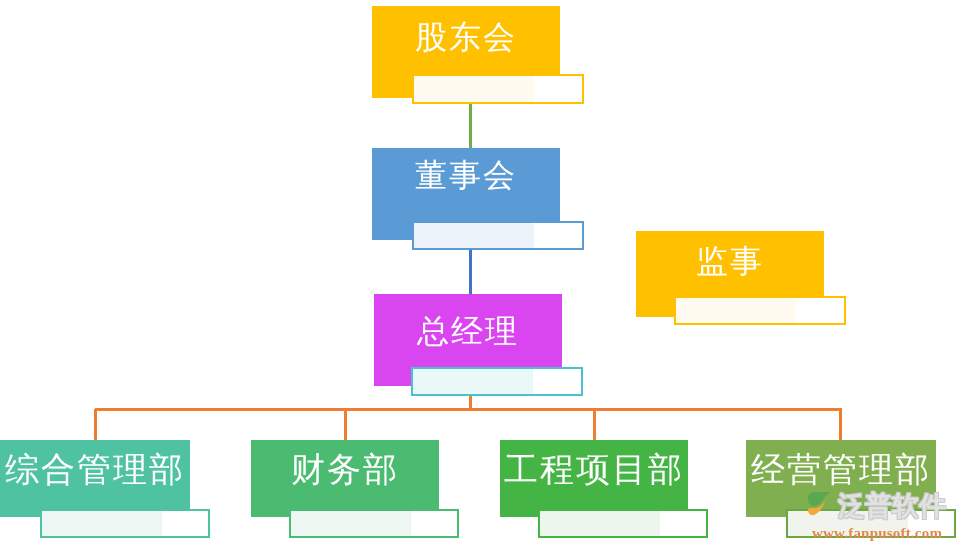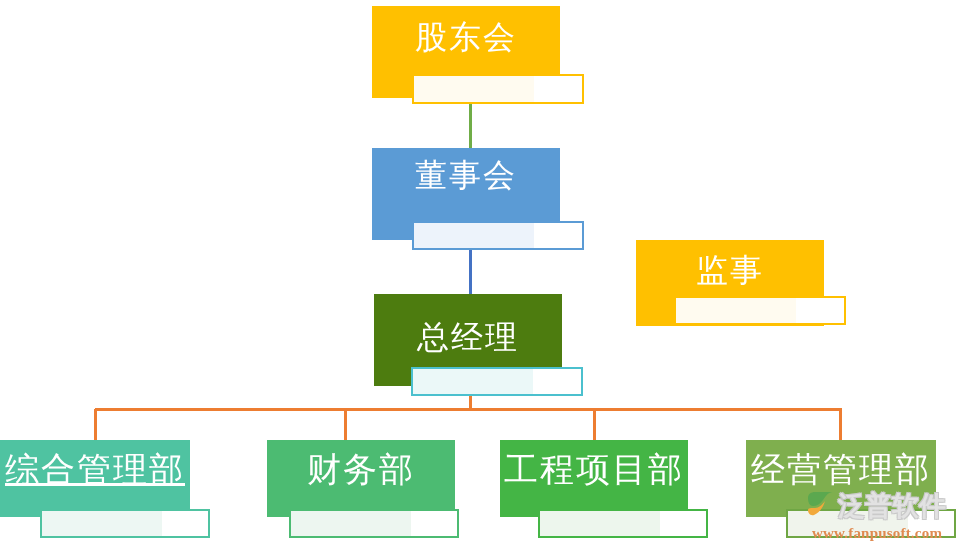--- a/index.html
+++ b/index.html
@@ -131,45 +131,45 @@
       </div>
       <div class="node" style="left: 0px; top: 0px; width: 962px; height: 549px; pointer-events: none;">
         <div class="node-body" style="left: 372px; top: 148px; width: 188px; height: 92px; background: rgb(91, 155, 213); pointer-events: auto; padding-top: 11px;">
           <span class="node-label" style="font-size: 32px;">董事会</span>
         </div>
         <div class="node-sub" style="left: 412px; top: 221px; width: 172px; height: 29px; border-color: rgb(91, 155, 213); pointer-events: auto;">
           <div class="node-sub-fill" style="width: 120px; background: rgb(237, 243, 251);"></div>
         </div>
       </div>
       <div class="node" style="left: 0px; top: 0px; width: 962px; height: 549px; pointer-events: none;">
-        <div class="node-body" style="left: 636px; top: 240px; width: 188px; height: 86px; background: rgb(255, 192, 0); pointer-events: auto; padding-top: 14px; text-align: right;">
+        <div class="node-body" style="left: 636px; top: 231px; width: 188px; height: 86px; background: rgb(255, 192, 0); pointer-events: auto; padding-top: 14px; text-align: right;">
           <span class="node-label" style="font-size: 32px;">监事</span>
         </div>
         <div class="node-sub" style="left: 674px; top: 296px; width: 172px; height: 29px; border-color: rgb(255, 192, 0); pointer-events: auto;">
           <div class="node-sub-fill" style="width: 120px; background: rgb(255, 251, 240);"></div>
         </div>
       </div>
       <div class="node" style="left: 0px; top: 0px; width: 962px; height: 549px; pointer-events: none;">
-        <div class="node-body" style="left: 374px; top: 294px; width: 188px; height: 92px; background: #4d7c0f; pointer-events: auto; padding-top: 27px; text-align: right;">
+        <div class="node-body" style="left: 374px; top: 294px; width: 188px; height: 92px; background: #d946ef; pointer-events: auto; padding-top: 21px; text-align: right;">
           <span class="node-label" style="font-size: 32px;">总经理</span>
         </div>
         <div class="node-sub" style="left: 411px; top: 367px; width: 172px; height: 29px; border-color: rgb(75, 192, 206); pointer-events: auto;">
           <div class="node-sub-fill" style="width: 120px; background: rgb(235, 248, 248);"></div>
         </div>
       </div>
       <div class="node" style="left: 0px; top: 0px; width: 962px; height: 549px; pointer-events: none;">
         <div class="node-body" style="left: 0px; top: 440px; width: 190px; height: 77px; background: rgb(79, 195, 161); pointer-events: auto; padding-top: 12px;">
-          <span class="node-label" style="font-size: 34px; text-decoration: underline;">综合管理部</span>
+          <span class="node-label" style="font-size: 34px;">综合管理部</span>
         </div>
         <div class="node-sub" style="left: 40px; top: 509px; width: 170px; height: 29px; border-color: rgb(79, 195, 161); pointer-events: auto;">
           <div class="node-sub-fill" style="width: 120px; background: rgb(237, 247, 243);"></div>
         </div>
       </div>
       <div class="node" style="left: 0px; top: 0px; width: 962px; height: 549px; pointer-events: none;">
-        <div class="node-body" style="left: 251px; top: 440px; width: 188px; height: 77px; background: rgb(76, 187, 114); pointer-events: auto; padding-top: 12px; margin-left: 16px;">
+        <div class="node-body" style="left: 251px; top: 440px; width: 188px; height: 77px; background: rgb(76, 187, 114); pointer-events: auto; padding-top: 12px;">
           <span class="node-label" style="font-size: 34px;">财务部</span>
         </div>
         <div class="node-sub" style="left: 289px; top: 509px; width: 170px; height: 29px; border-color: rgb(76, 187, 114); pointer-events: auto;">
           <div class="node-sub-fill" style="width: 120px; background: rgb(237, 246, 240);"></div>
         </div>
       </div>
       <div class="node" style="left: 0px; top: 0px; width: 962px; height: 398px; pointer-events: none;">
         <div class="node-body" style="left: 500px; top: 440px; width: 188px; height: 77px; background: rgb(68, 181, 69); pointer-events: auto; padding-top: 12px;">
           <span class="node-label" style="font-size: 34px;">工程项目部</span>
         </div>

